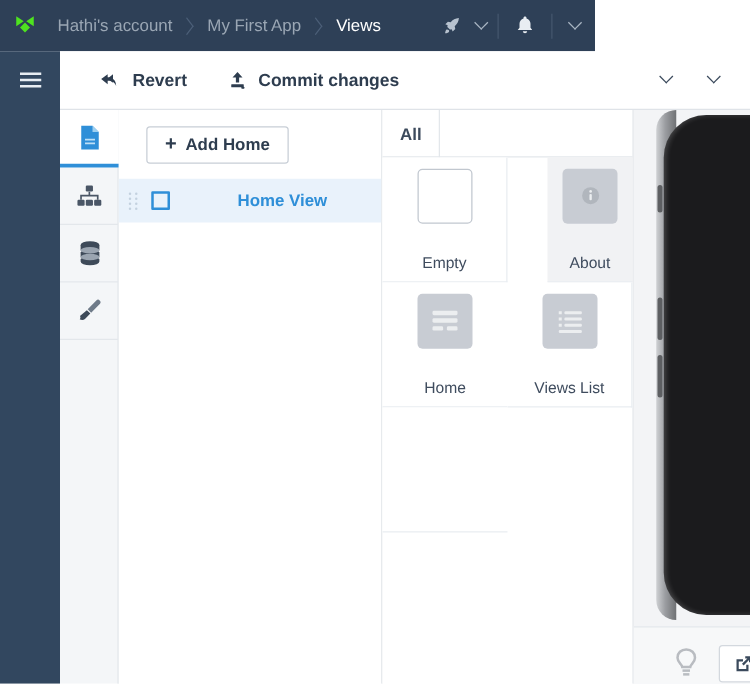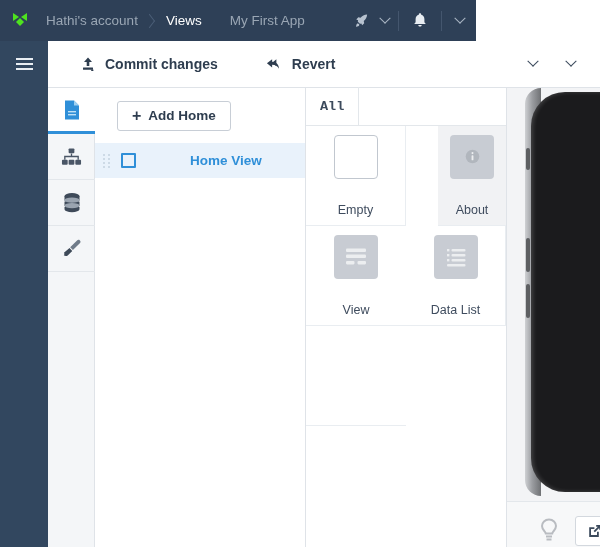--- a/index.html
+++ b/index.html
@@ -107,21 +107,21 @@
   }
   .drag-handle span { width: 2px; height: 2px; background: #9fb2c4; border-radius: 50%; }
   .view-sq { width: 15px; height: 15px; border: 2px solid #2f8fd8; border-radius: 1px; }
   .view-label { font-size: 13.5px; color: #2f8fd8; font-weight: 700; padding-left: 44px; }
 
   
   .tplpanel {
     position: absolute; left: 306px; top: 88px; width: 201px; height: 459px;
     background: #ffffff; border-right: 1px solid #dfe3e8;
   }
-  .tpl-tabs { height: 38px; display: flex; align-items: flex-end; border-bottom: 1px solid #e3e7eb; font-family: Liberation Mono, monospace; }
+  .tpl-tabs { height: 38px; display: flex; align-items: flex-start; border-bottom: 1px solid #e3e7eb; }
   .tpl-tab {
     padding: 0 14px; height: 38px; display: flex; align-items: center;
     font-size: 13.5px; color: #3c4a5c; font-weight: 600; cursor: pointer;
     border-right: 1px solid #e3e7eb;
   }
   .tpl-grid { display: grid; grid-template-columns: 1fr 1fr; }
   .tpl-cell {
     height: 100px; display: flex; flex-direction: column; align-items: center; justify-content: center;
     gap: 24px; border-right: 1px solid #e9edf1; border-bottom: 1px solid #e9edf1;
     cursor: pointer; background: #ffffff;
@@ -175,27 +175,27 @@
         <path d="M4 3 L10 7 L4 11 Z" fill="#4ee31f"></path>
         <path d="M18 3 L12 7 L18 11 Z" fill="#4ee31f"></path>
         <path d="M11 8 L15 12 L11 16 L7 12 Z" fill="#4ee31f"></path>
       </svg>
     </div>
     <div class="crumbs">
       <div class="crumb">
         <span>Hathi's account</span>
         <span class="sep"></span>
       </div>
-      <div class="crumb active">
-        <span>Views</span>
-
-      </div>
       <div class="crumb">
         <span>My First App</span>
         <span class="sep"></span>
+      </div>
+      <div class="crumb active">
+        <span>Views</span>
+
       </div>
     </div>
 
     <div class="topright">
       <div class="tr-item" style="width:26px">
         <svg width="15" height="15" viewBox="0 0 16 16">
           <path d="M14 1.5c-3 .2-5.4 1.6-7 3.6L4.6 4.6 2.4 6.8l2 .9c-.2.6-.3 1.1-.3 1.5l2.2 2.2c.4 0 .9-.1 1.5-.3l.9 2 2.2-2.2-.5-2.4c2-1.6 3.4-4 3.6-7z" fill="#b7c2cf"></path>
           <path d="M3.2 11.5c-.8.8-1 3.1-1 3.1s2.3-.2 3.1-1c.5-.5.5-1.3 0-1.8s-1.6-.8-2.1-.3z" fill="#b7c2cf"></path>
         </svg>
       </div>
@@ -218,34 +218,34 @@
 
   <div class="rail">
     <div class="hamburger">
       <i></i>
       <i></i>
       <i></i>
     </div>
   </div>
 
   <div class="toolbar">
+    <button class="tb-btn" style="margin-left:16px">
+      <svg width="17" height="15" viewBox="0 0 18 15">
+        <path d="M6.5 2 L1 6.2 L6.5 10.6 V7.7 c3.5 0 5.8 1.2 7.2 4.3 C13.5 7.4 11.3 5 6.5 4.7 Z" fill="#2e3d4f"></path>
+        <path d="M11 2 L6.5 5.6 L11 9.3 V2 Z" fill="#2e3d4f"></path>
+      </svg>
+      <span>Revert</span>
+    </button>
     <button class="tb-btn">
       <svg width="16" height="16" viewBox="0 0 16 16">
         <path d="M8 1.5 L12 6 H9.3 v4 H6.7 V6 H4 Z" fill="#2e3d4f"></path>
         <rect x="3" y="11.4" width="10" height="2.4" rx=".4" fill="#2e3d4f"></rect>
         <rect x="11.2" y="13.4" width="2.2" height="1.6" rx=".3" fill="#2e3d4f"></rect>
       </svg>
       <span>Commit changes</span>
-    </button>
-    <button class="tb-btn" style="margin-left:16px">
-      <svg width="17" height="15" viewBox="0 0 18 15">
-        <path d="M6.5 2 L1 6.2 L6.5 10.6 V7.7 c3.5 0 5.8 1.2 7.2 4.3 C13.5 7.4 11.3 5 6.5 4.7 Z" fill="#2e3d4f"></path>
-        <path d="M11 2 L6.5 5.6 L11 9.3 V2 Z" fill="#2e3d4f"></path>
-      </svg>
-      <span>Revert</span>
     </button>
     <div class="tb-right">
       <div class="tb-chev-btn">
         <span class="chev-dark"></span>
       </div>
       <div class="tb-chev-btn" style="margin-right:10px">
         <span class="chev-dark"></span>
       </div>
     </div>
   </div>
@@ -336,36 +336,36 @@
 
       <div class="tpl-cell" style="border-right:none">
         <span class="thumb">
           <svg width="28" height="28" viewBox="0 0 28 28">
             <rect x="4" y="5.5" width="20" height="3.6" rx="1.1" fill="#eceef0"></rect>
             <rect x="4" y="11.5" width="20" height="3.6" rx="1.1" fill="#eceef0"></rect>
             <rect x="4" y="18" width="8.5" height="3.4" rx="1.1" fill="#eceef0"></rect>
             <rect x="15.5" y="18" width="8.5" height="3.4" rx="1.1" fill="#eceef0"></rect>
           </svg>
         </span>
-        <span class="tpl-name">View</span>
+        <span class="tpl-name">Home</span>
       </div>
 
       <div class="tpl-cell">
         <span class="thumb">
           <svg width="28" height="28" viewBox="0 0 28 28">
             <rect x="5" y="6" width="2.4" height="2.4" fill="#eceef0"></rect>
             <rect x="9.5" y="6" width="14" height="2.4" rx="1" fill="#eceef0"></rect>
             <rect x="5" y="11" width="2.4" height="2.4" fill="#eceef0"></rect>
             <rect x="9.5" y="11" width="14" height="2.4" rx="1" fill="#eceef0"></rect>
             <rect x="5" y="16" width="2.4" height="2.4" fill="#eceef0"></rect>
             <rect x="9.5" y="16" width="14" height="2.4" rx="1" fill="#eceef0"></rect>
             <rect x="5" y="21" width="18.5" height="2.4" rx="1" fill="#eceef0"></rect>
           </svg>
         </span>
-        <span class="tpl-name">Data List</span>
+        <span class="tpl-name">Views List</span>
       </div>
 
       <div class="tpl-cell empty-cell"></div>
     </div>
   </div>
 
   <div class="preview">
     <div class="phone-bezel"></div>
     <div class="phone-btn" style="top:60px;height:22px"></div>
     <div class="phone-btn" style="top:150px;height:34px"></div>

